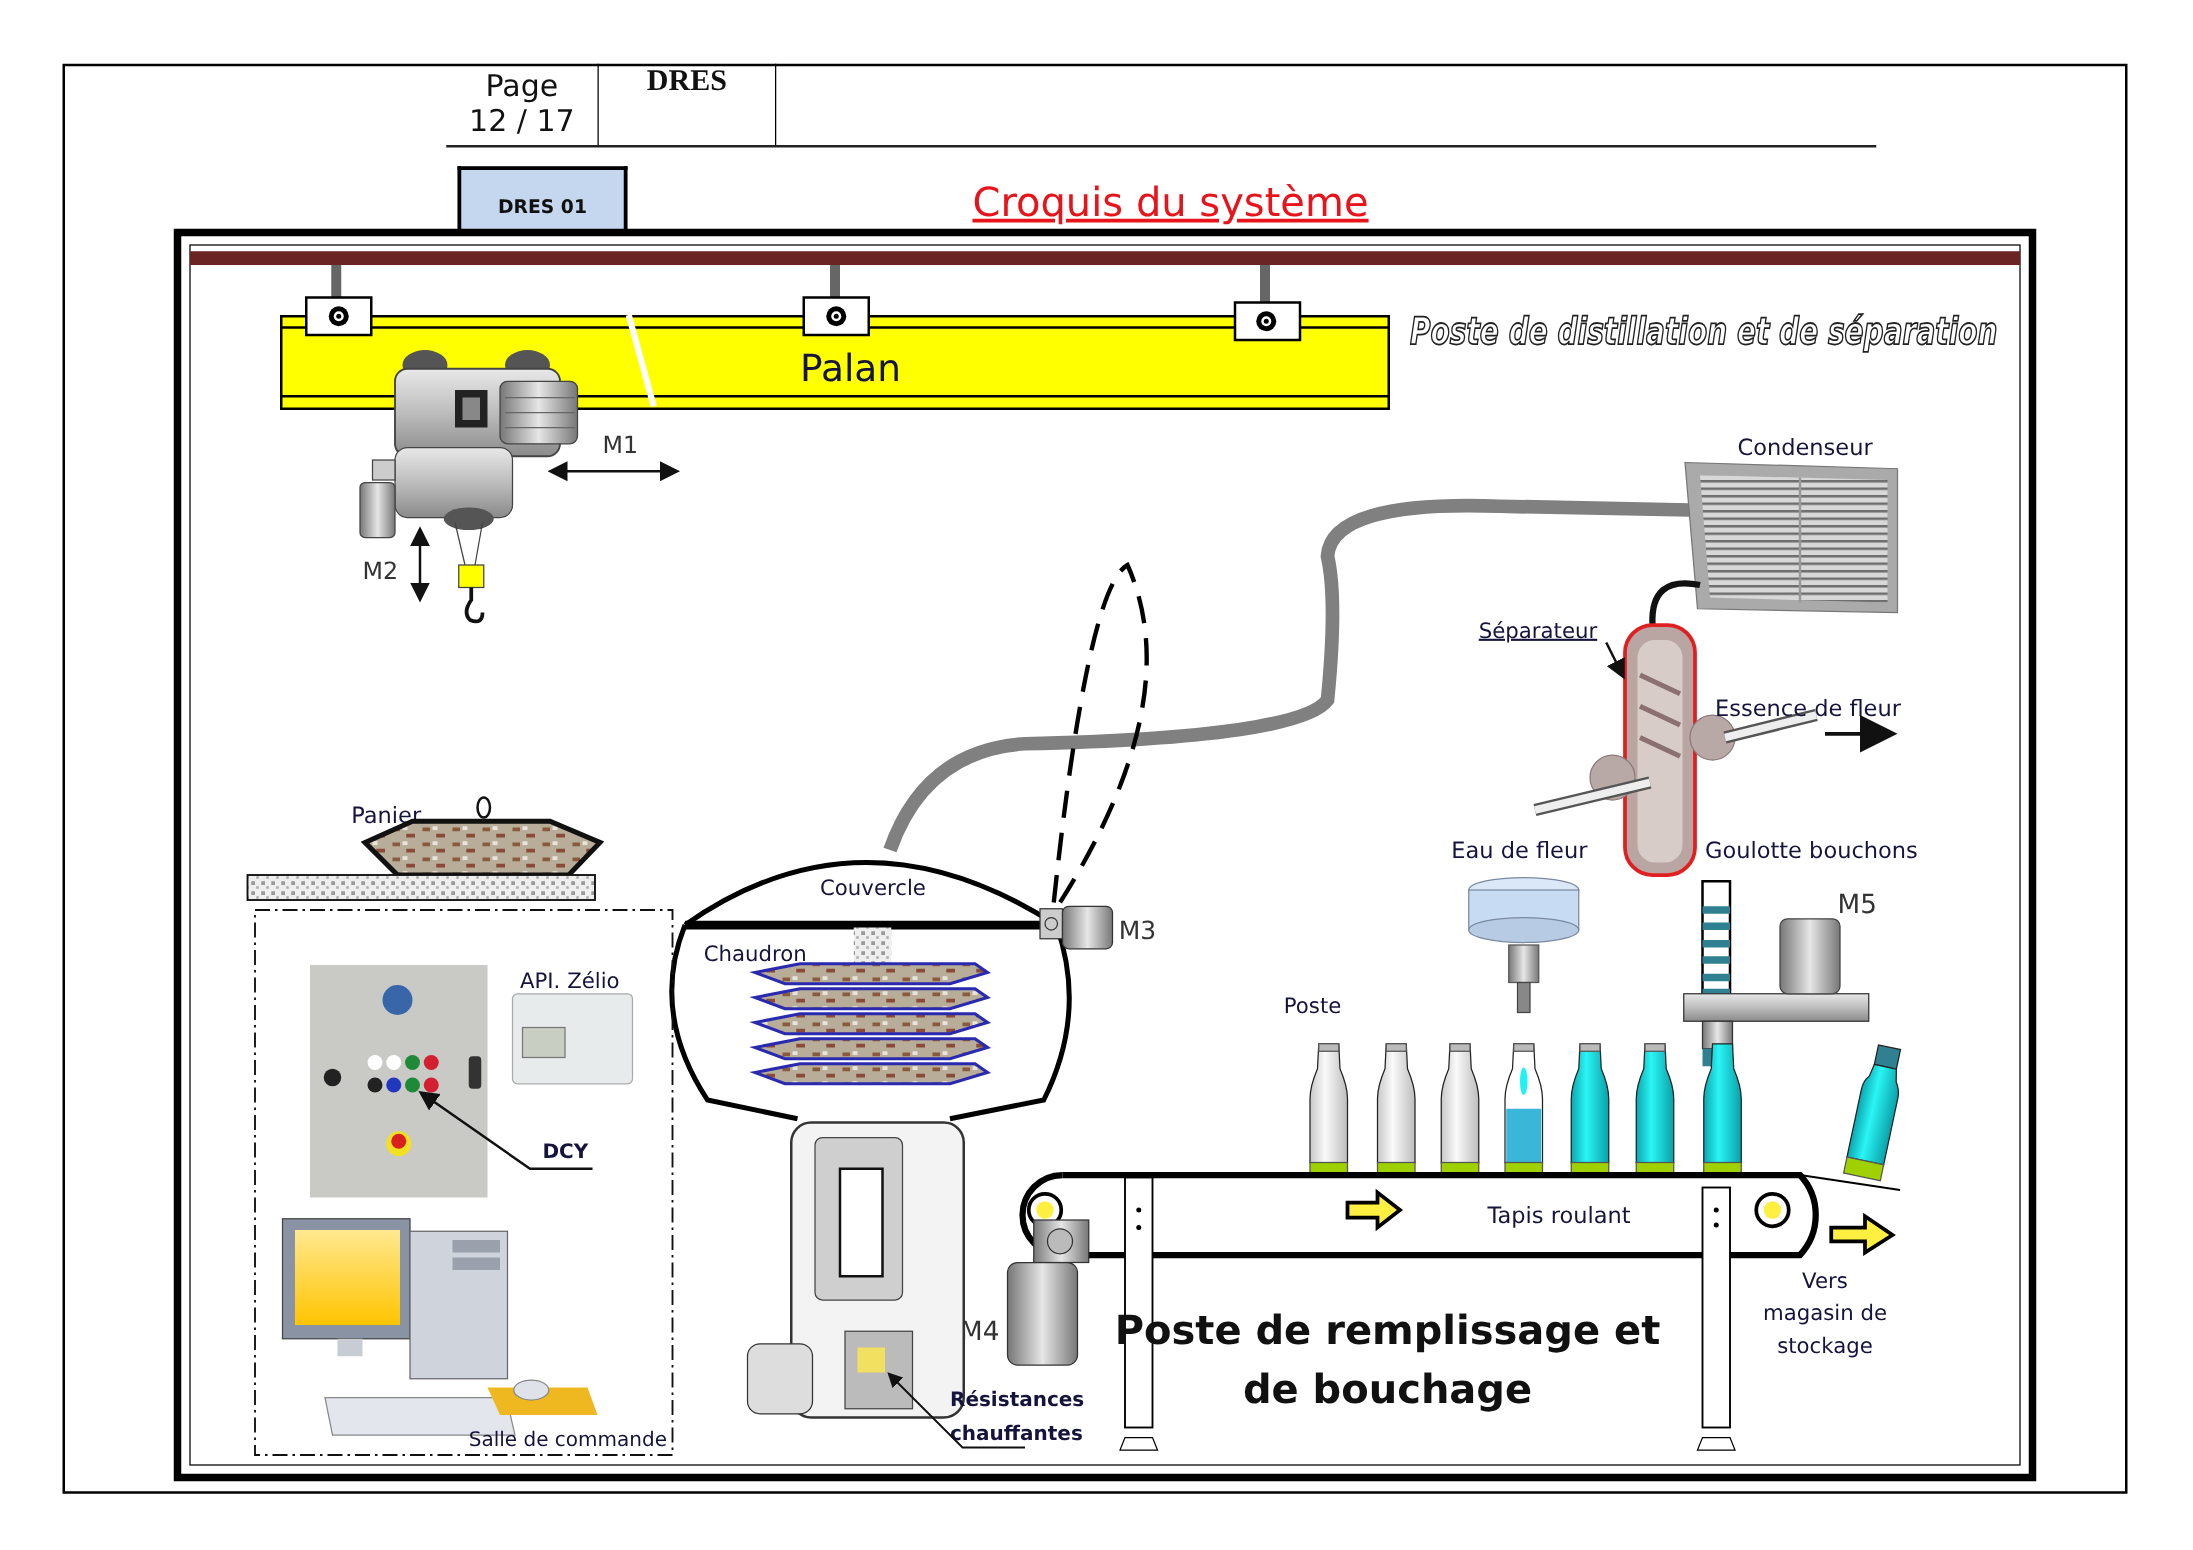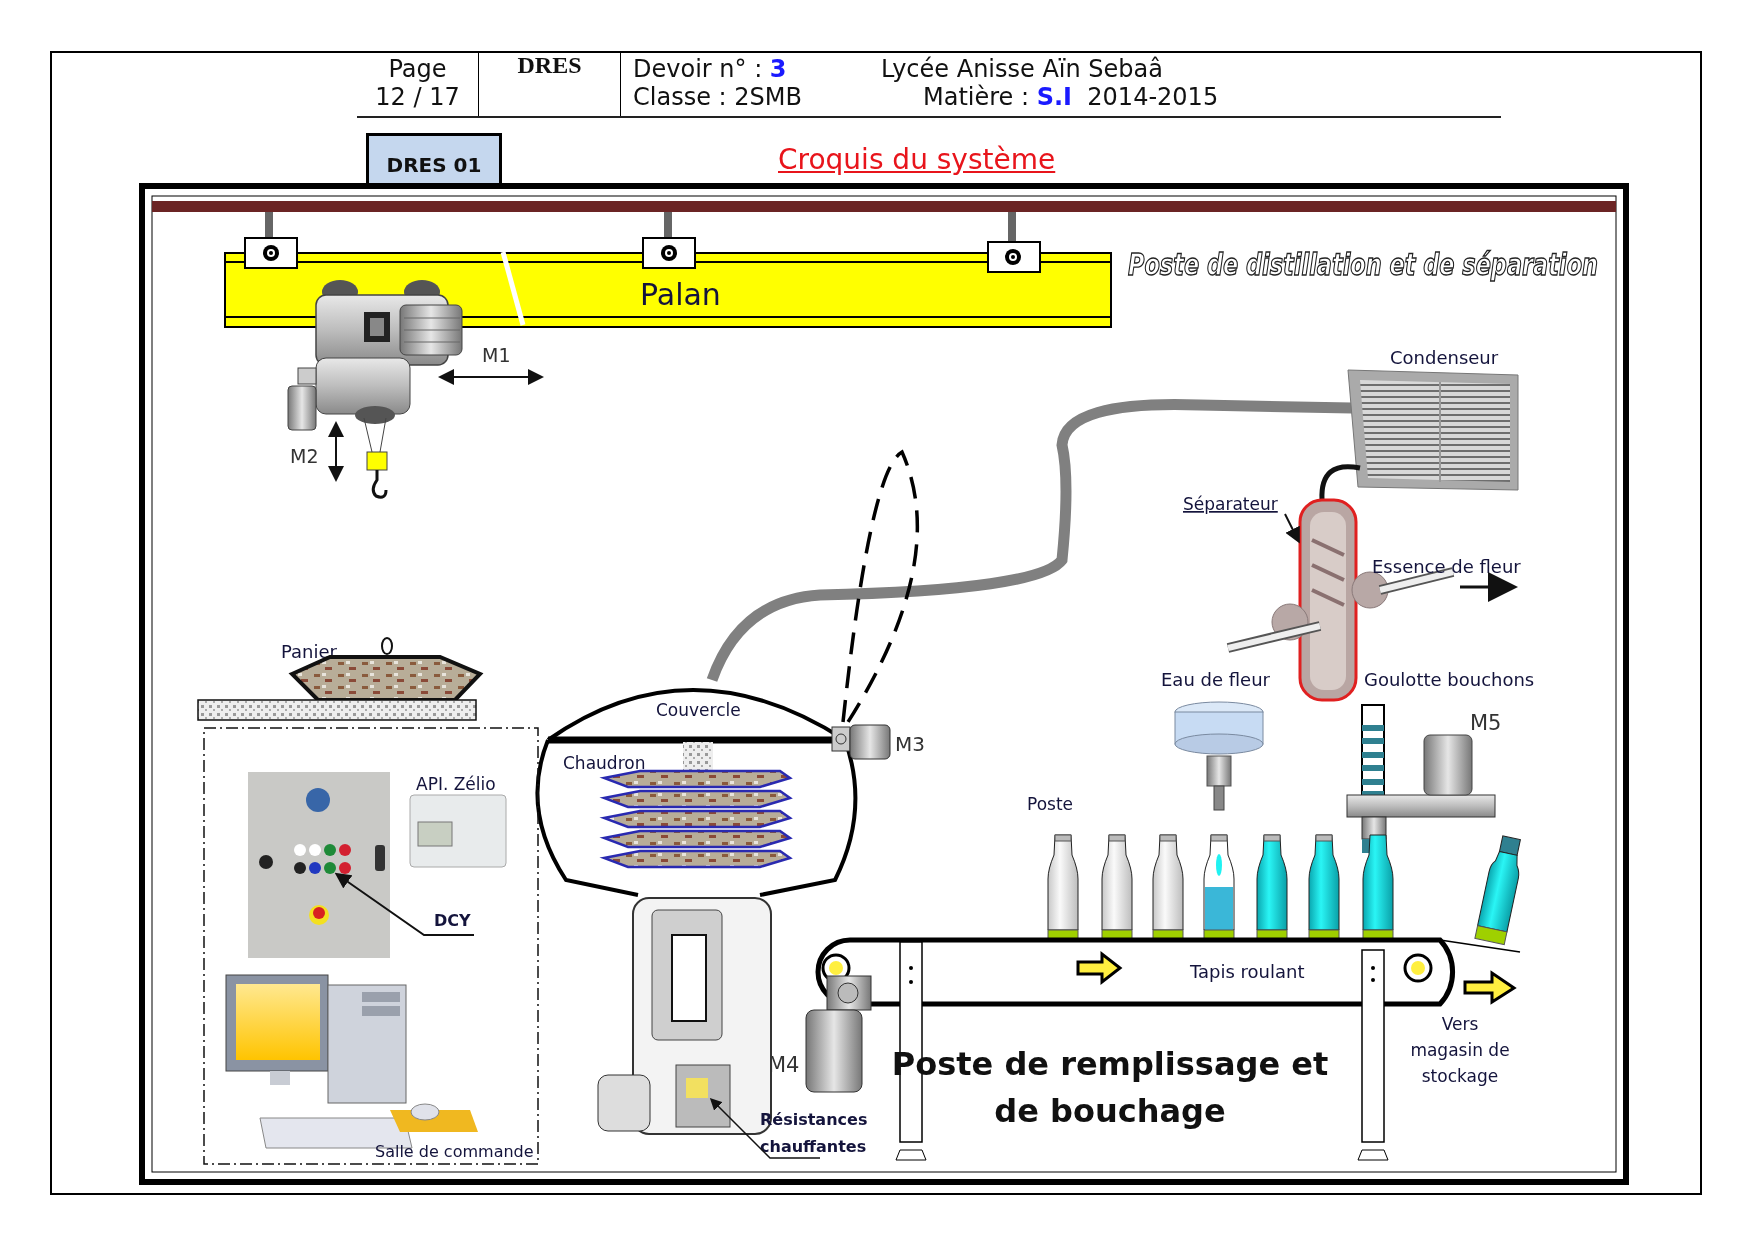--- a/index.html
+++ b/index.html
@@ -5,46 +5,36 @@
   html, body { margin:0; padding:0; background:#fff; }
   body { width:1754px; height:1240px; position:relative; overflow:hidden; font-family:"DejaVu Sans", sans-serif; }
   .outer { position:absolute; left:50px; top:51px; width:1652px; height:1144px; border:2px solid #000; box-sizing:border-box; }
   .hdr { position:absolute; top:51px; left:357px; height:66px; display:flex; }
   .hdr .cell { border-right:1.5px solid #000; box-sizing:border-box; font-size:24px; line-height:28px; padding-top:4px; color:#111; }
   .hdr-line { position:absolute; left:357px; top:116px; width:1144px; height:2px; background:#222; }
   .c-page { width:122px; text-align:center; }
   .c-dres { width:142px; text-align:center; color:#e8141b; font-weight:bold; font-size:23px; line-height:64px; padding-top:0 !important;font-family:Liberation Serif, serif; }
   .c-info { width:880px; border-right:none !important; position:relative; }
   .blue { color:#1a1aff; font-weight:bold; }
-  .tab { position:absolute; left:366px; top:133px; width:136px; height:52px; background:#c5d7ee; border:3px solid #000; border-bottom:none; box-sizing:border-box; font-weight:bold; font-size:20px; line-height:58px; text-align:center; color:#111; }
-  .section-title { position:absolute; left:778px; top:143px; font-size:28px; color:#e8141b; text-decoration:underline; }
+  .tab { position:absolute; left:366px; top:133px; width:136px; height:52px; background:#c5d7ee; border:3px solid #000; border-bottom:none; box-sizing:border-box; font-weight:bold; font-size:15px; line-height:58px; text-align:center; color:#111; }
+  .section-title { position:absolute; left:778px; top:143px; font-size:32px; color:#e8141b; text-decoration:underline; }
   svg#diagram { position:absolute; left:0; top:0; }
   .lbl { font-family:"DejaVu Sans", sans-serif; fill:#14143c; }
 </style>
 </head>
 <body>
 
 <div class="outer"></div>
 
 <div class="hdr">
   <div class="cell c-page">
     <div>Page</div>
     <div>12 / 17</div>
   </div>
   <div class="cell c-dres">DRES</div>
-  <div class="cell c-info">
-    <div style="position:absolute;left:12px;top:4px;">
-      <span>Devoir n° : </span><span class="blue">3</span>
-    </div>
-    <div style="position:absolute;left:12px;top:32px;">Classe : 2SMB</div>
-    <div style="position:absolute;left:260px;top:4px;">Lycée Anisse Aïn Sebaâ</div>
-    <div style="position:absolute;left:302px;top:32px;">
-      <span>Matière : </span><span class="blue">S.I</span>&nbsp;&nbsp;<span>2014-2015</span>
-    </div>
-  </div>
 </div>
 <div class="hdr-line"></div>
 
 <div class="tab">DRES 01</div>
 <div class="section-title">Croquis  du système</div>
 
 <svg id="diagram" width="1754" height="1240" viewBox="0 0 1754 1240">
   <defs>
     <linearGradient id="gMetal" x1="0" x2="0" y1="0" y2="1">
       <stop offset="0" stop-color="#e8e8e8"></stop>

